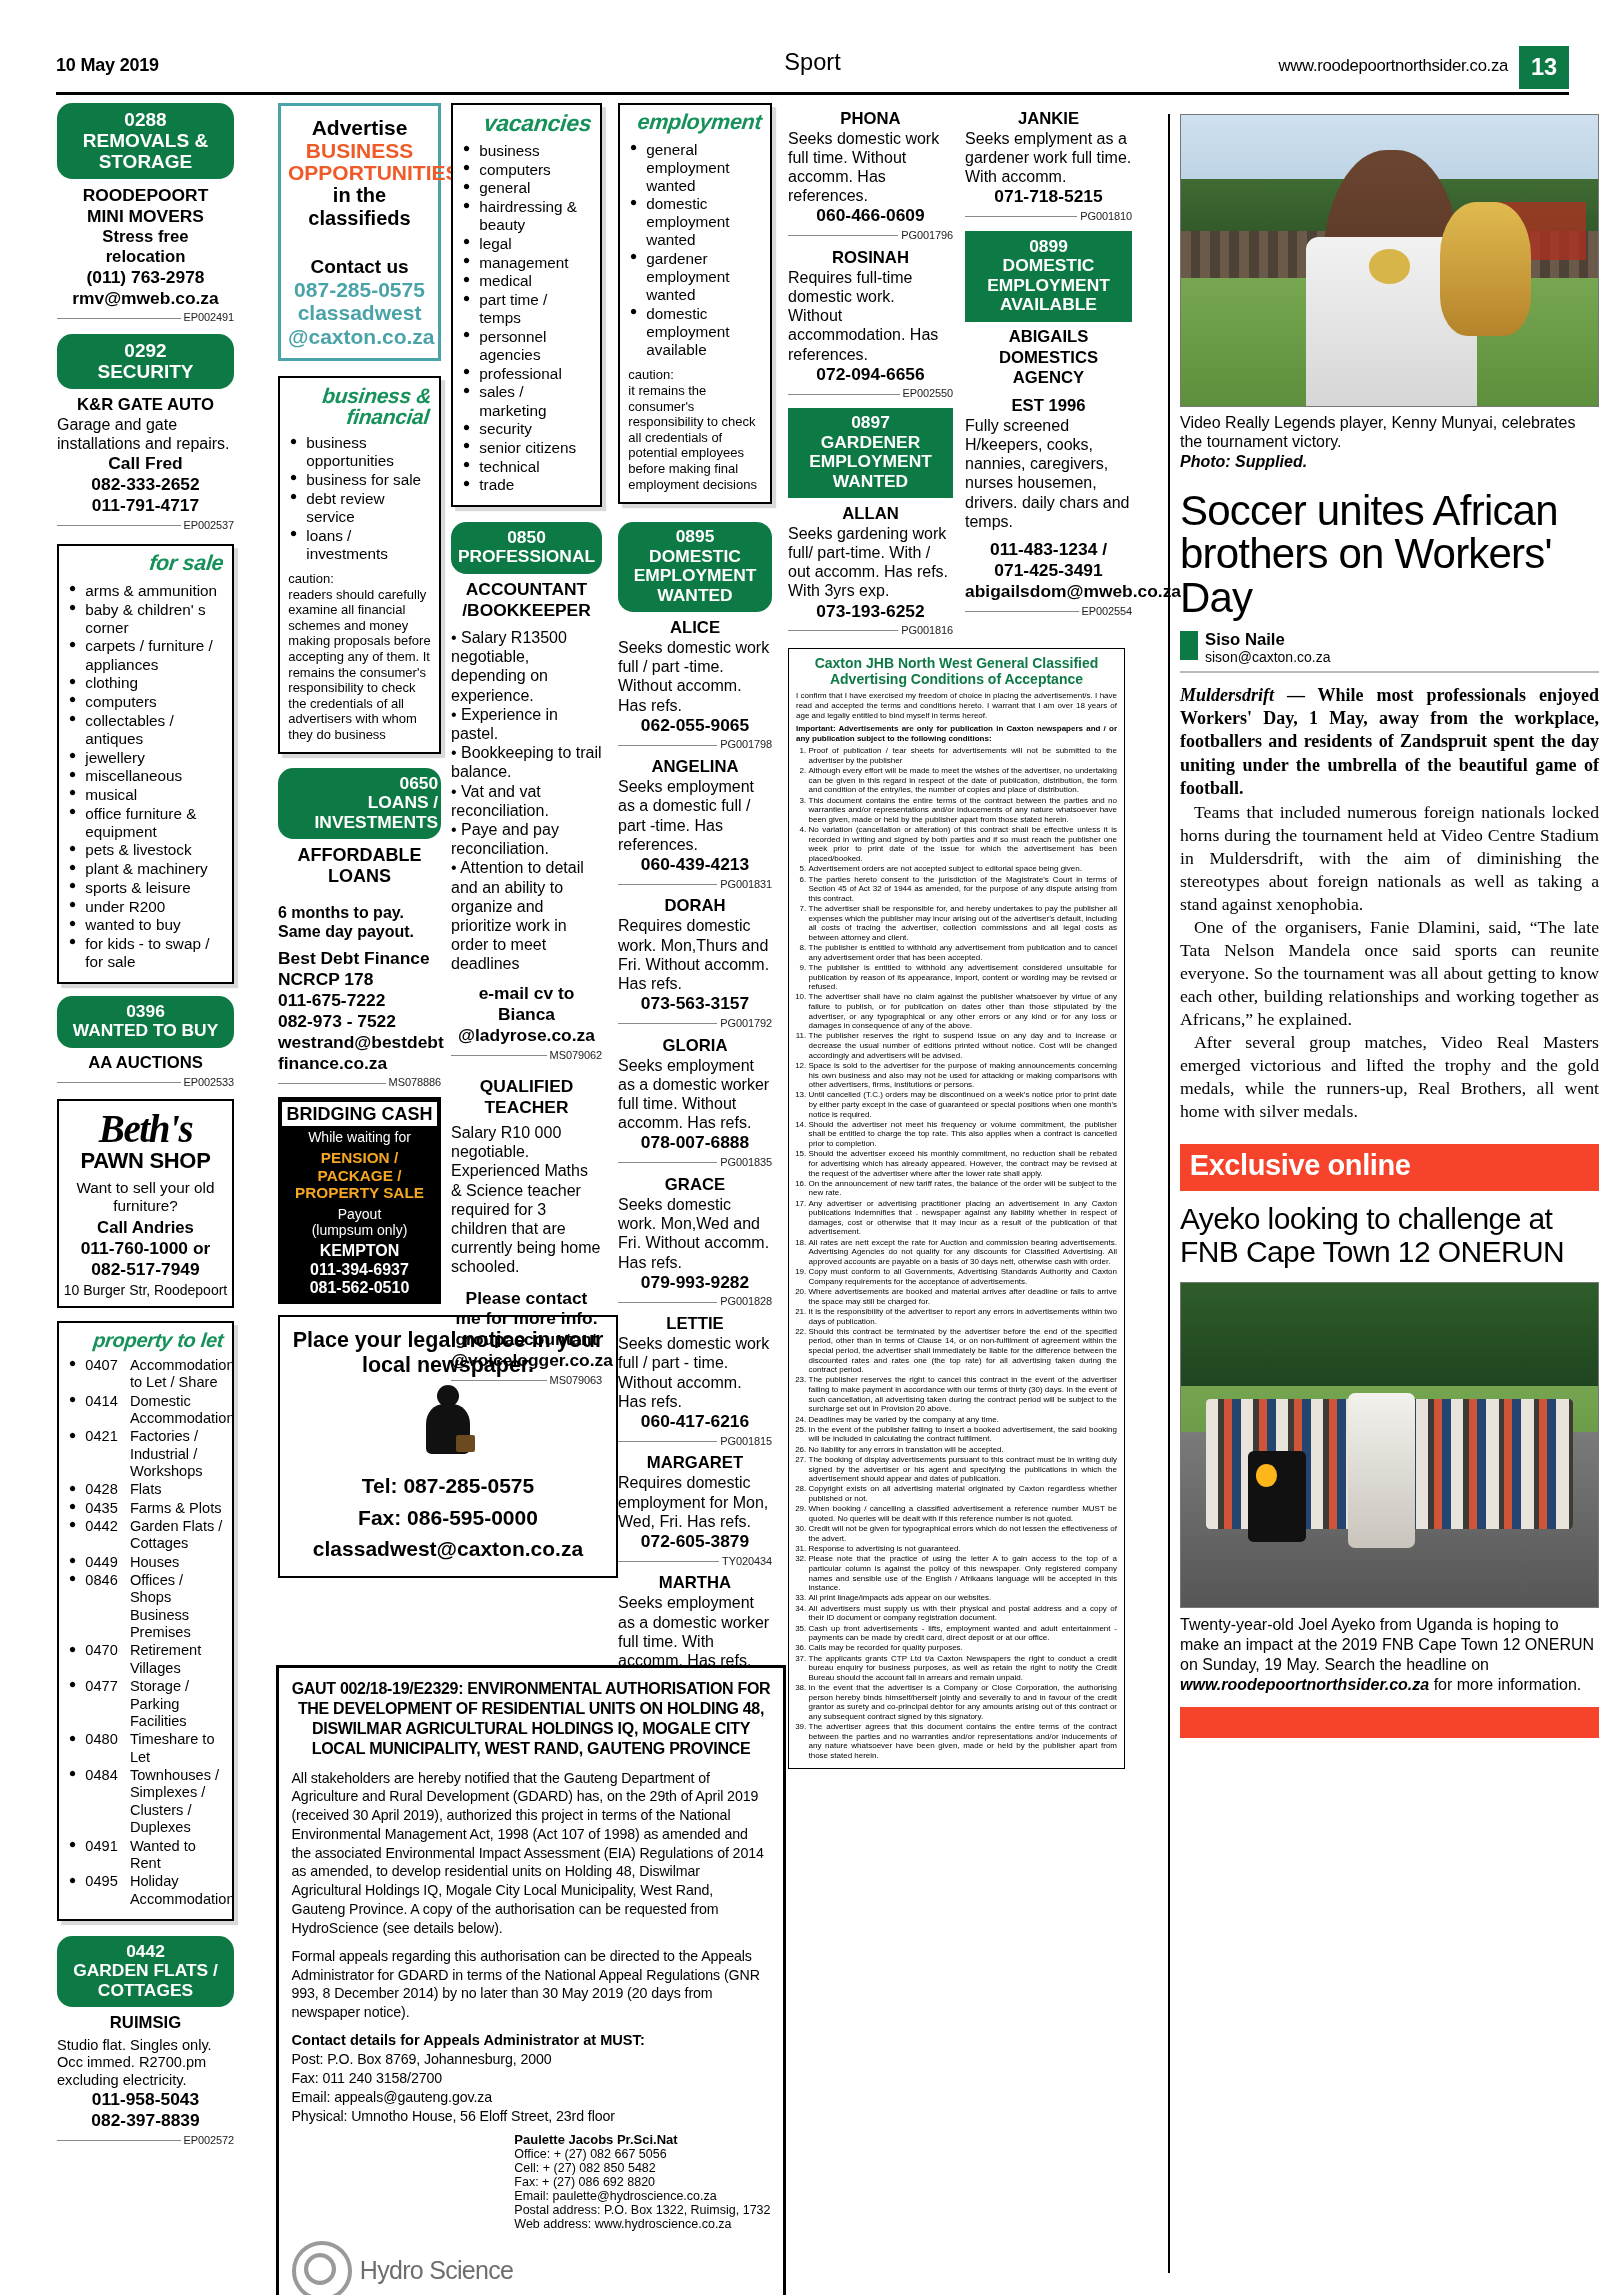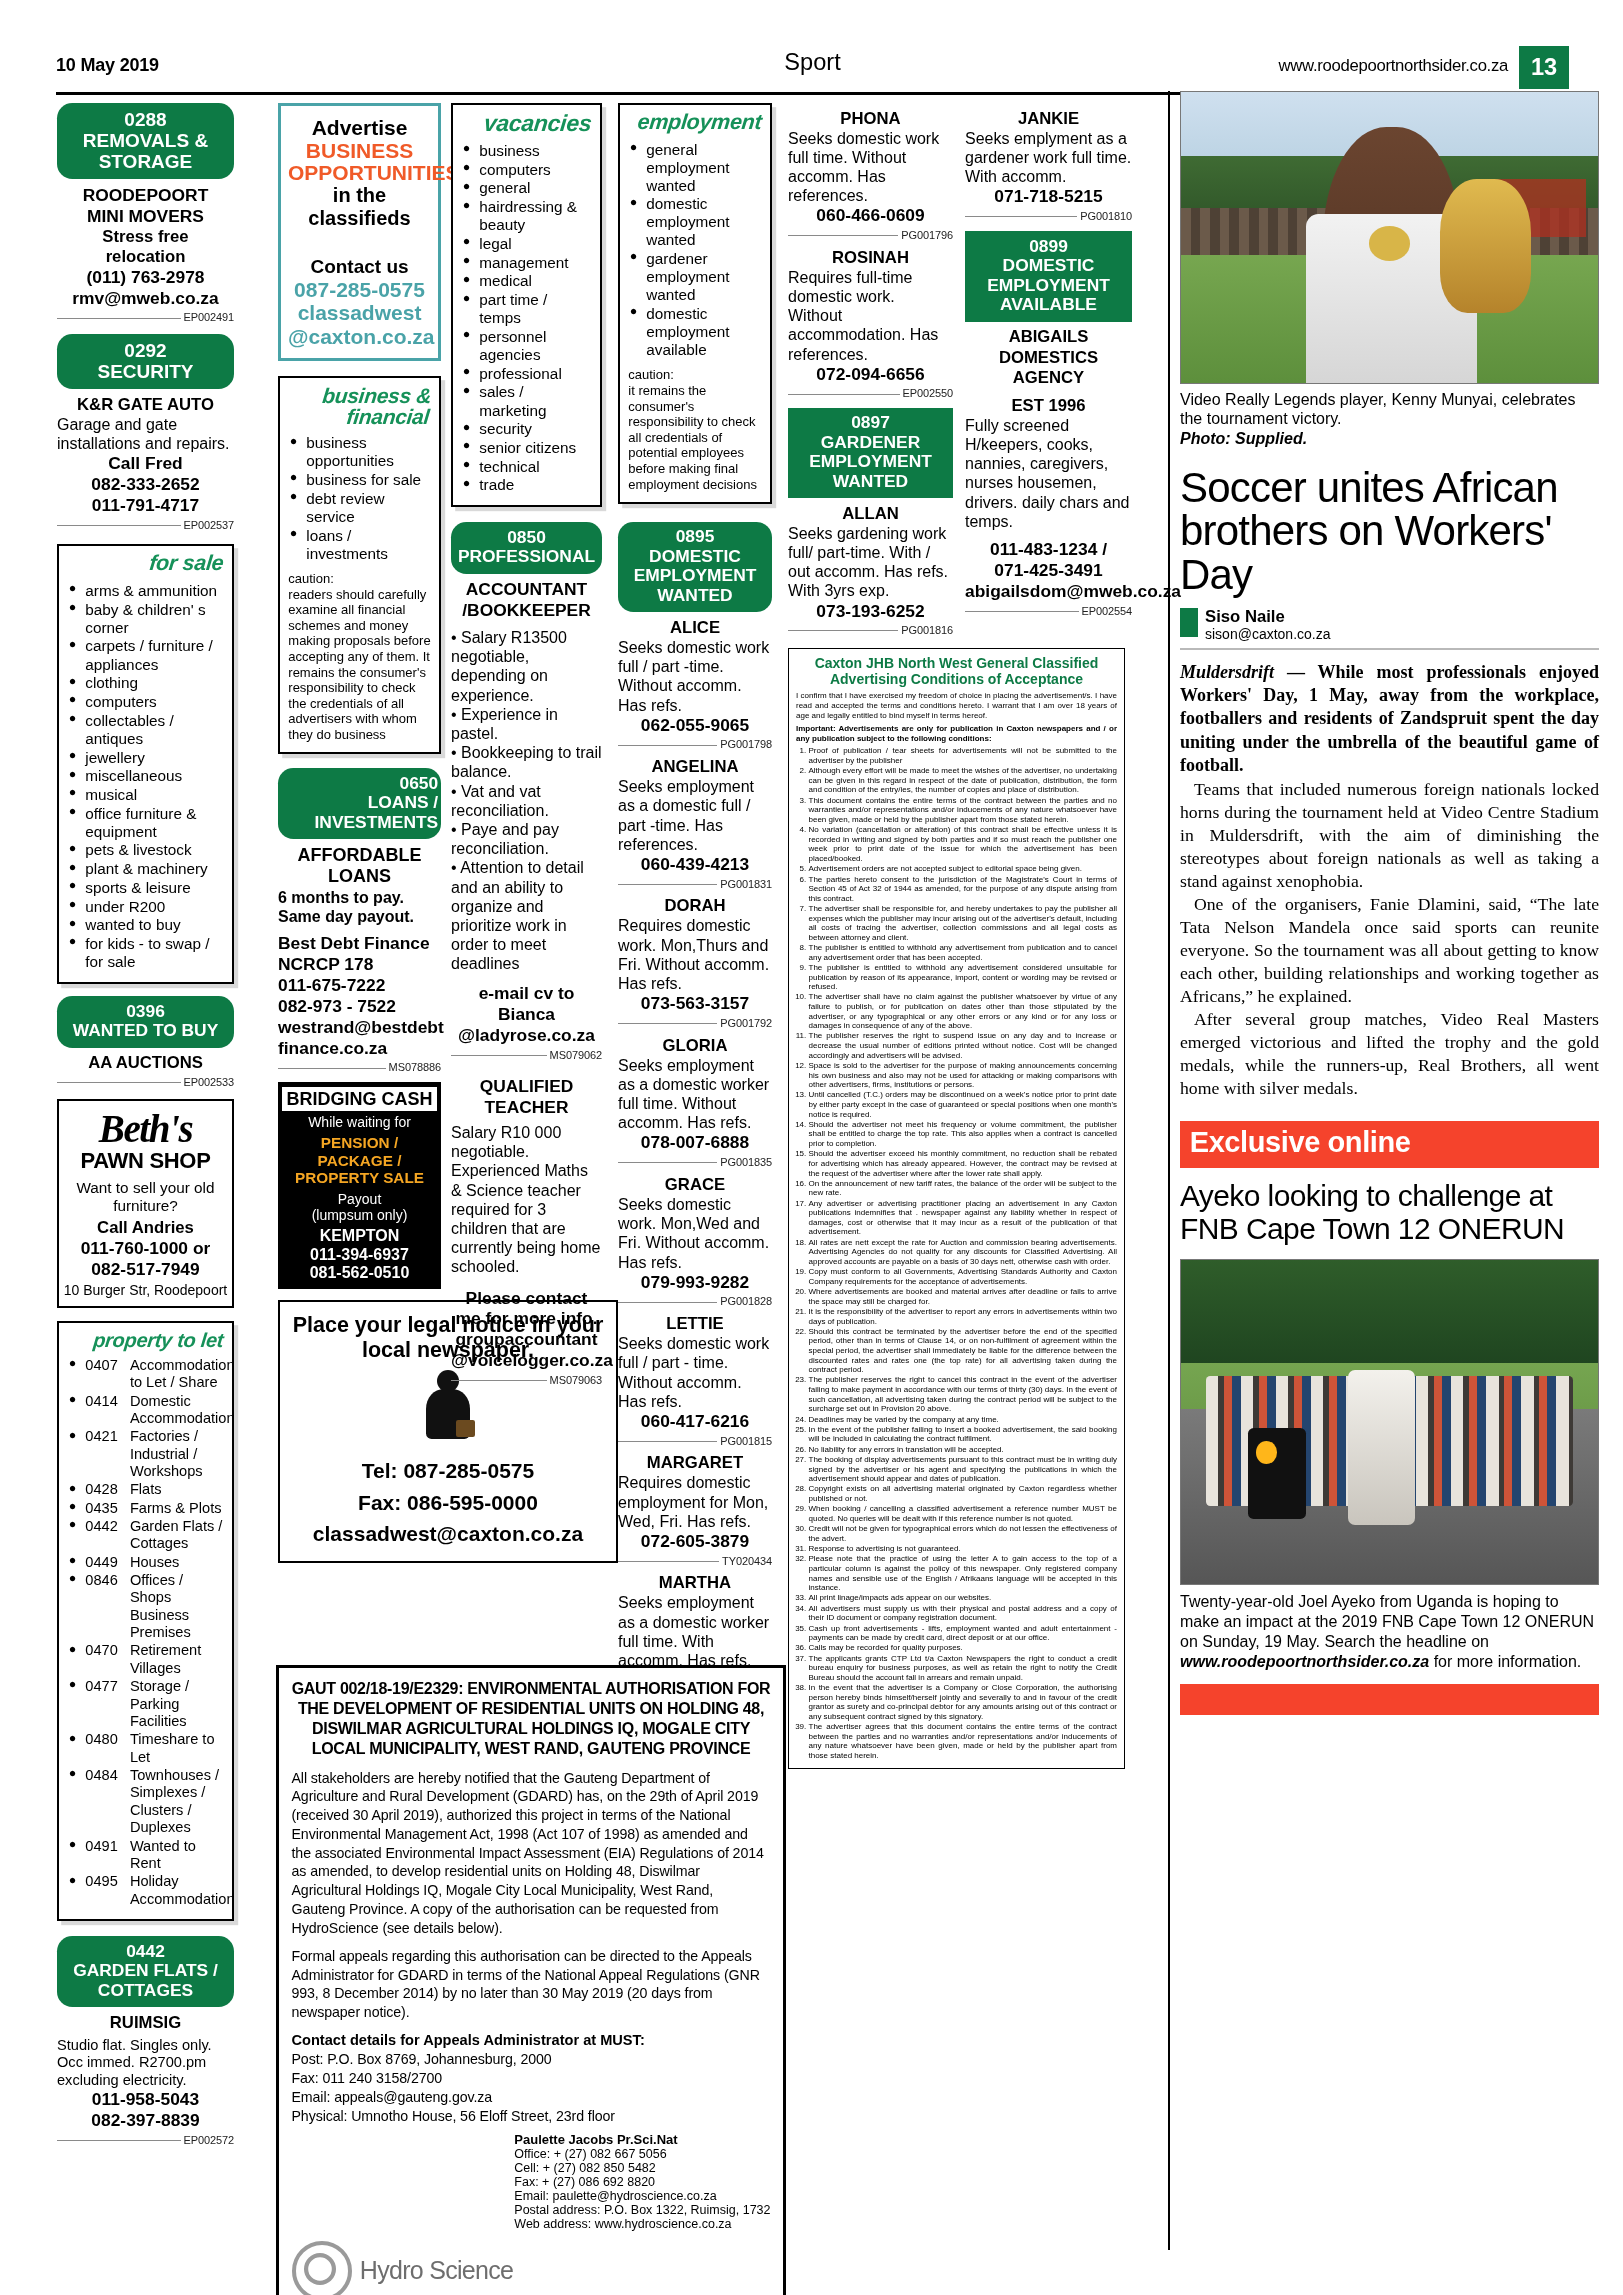--- a/index.html
+++ b/index.html
@@ -68,21 +68,21 @@
   .advbox {
     border:3.5px solid #4aa3a8; padding:9.7px 7px; text-align:center; background:#fff;
   }
   .advbox .l1 { font-size:21px; font-weight:bold; }
   .advbox .l2 { font-size:21px; font-weight:bold; color:#f05a28; line-height:1.05;}
   .advbox .l3 { font-size:20px; font-weight:bold; }
   .advbox .l4 { font-size:19px; font-weight:bold; margin-top:26px;}
   .advbox .l5 { font-size:21px; font-weight:bold; color:#4aa3a8; line-height:1.12;}
 
   
-  .artcol { position:absolute; left:1180px; top:91px; width:419px; }
+  .artcol { position:absolute; left:1180px; top:114px; width:419px; }
   .artcol:before{ content:""; position:absolute; left:-12.5px; top:0; width:2.1px; height:2159px; background:#000;}
   .photo { width:419px; border:0.7px solid #777; display:block; }
   .caption { font-size:16px; line-height:1.22; margin-top:5.6px; }
   .caption .credit { font-weight:bold; font-style:italic; }
   .headline {
     font-size:42px; line-height:1.03; font-weight:400; letter-spacing:-0.8px;
     margin-top:18px; margin-bottom:12.5px;
   }
   .byline { display:flex; align-items:flex-start; gap:7px; margin-top:9.7px;}
   .byline .sq { width:18px; height:29px; background:#0d7a45; flex:none;}
@@ -342,21 +342,21 @@
       <div class="caution" style="white-space:pre-line;">caution:
 readers should carefully examine all financial schemes and money making proposals before accepting any of them. It remains the consumer's responsibility to check the credentials of all advertisers with whom they do business</div>
     </div>
 
     <div class="greenhdr rounded" style="white-space:pre-line; margin-top:14px;text-align:right;">0650
 LOANS /
 INVESTMENTS</div>
     <div class="ad">
       <div class="name" style="white-space:pre-line; font-size:18px;">AFFORDABLE
 LOANS</div>
-      <div class="body" style="white-space:pre-line; font-weight:bold; margin-top:0;">6 months to pay.
+      <div class="body" style="white-space:pre-line; font-weight:bold; margin-top:15px;">6 months to pay.
 Same day payout.</div>
       <div class="tel" style="white-space:pre-line; margin-top:7px; text-align:left;">Best Debt Finance
 NCRCP 178</div>
       <div class="tel" style="text-align:left;">011-675-7222</div>
       <div class="tel" style="text-align:left;">082-973 - 7522</div>
       <div class="tel" style="white-space:pre-line; text-align:left;">westrand@bestdebt
 finance.co.za</div>
       <div class="refline">
           <span class="ln"></span>
           <span class="code">MS078886</span>

